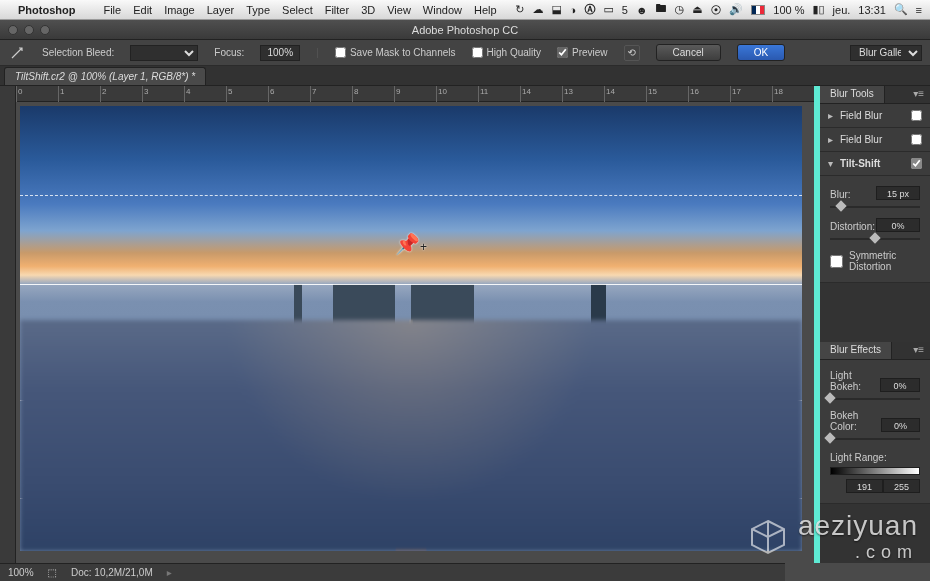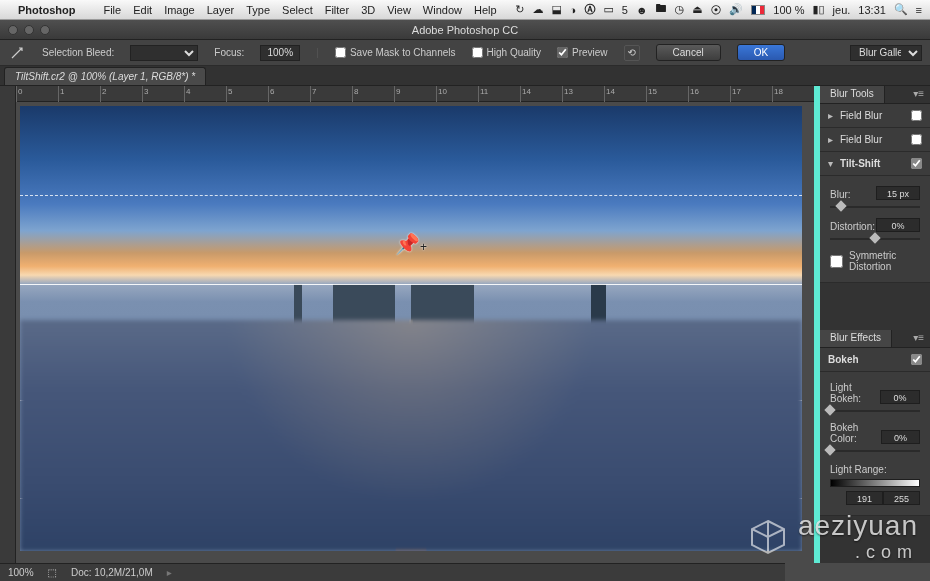--- a/index.html
+++ b/index.html
@@ -300,24 +300,20 @@
       </div>
     </div>
 
     <div class="gap"></div>
 
     <div class="panel-tabwrap">
       <div class="panel-tab">Blur Effects</div>
       <div class="menu">▾≡</div>
     </div>
     <div class="panel-body">
-      <div class="collap">
-        <span style="font-weight:bold;">Bokeh</span>
-        <input type="checkbox" class="chk" checked="" style="">
-      </div>
       <div class="section">
         <div class="row">
           <span>Light Bokeh:</span>
           <span class="valbox">0%</span>
         </div>
         <div class="slider">
             <div class="track"></div>
             <div class="thumb" style="left:0%"></div>
           </div>
         <div class="row">

